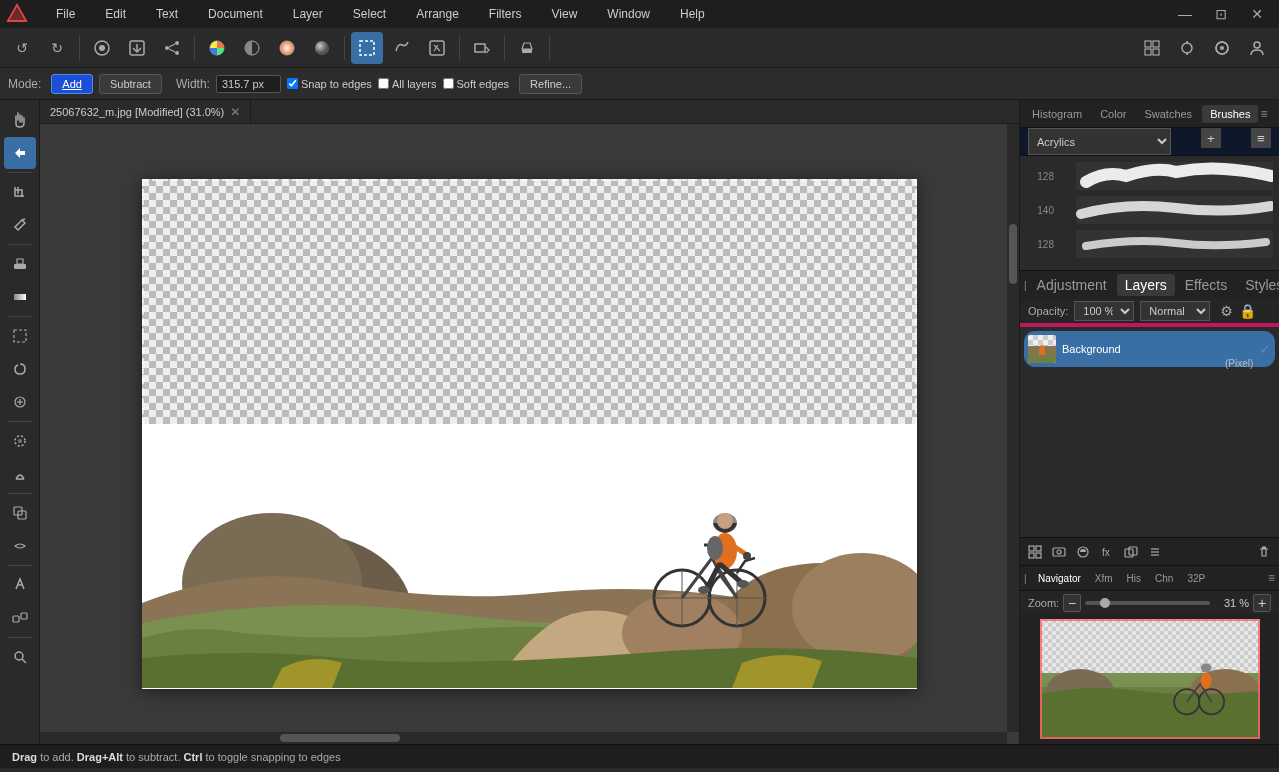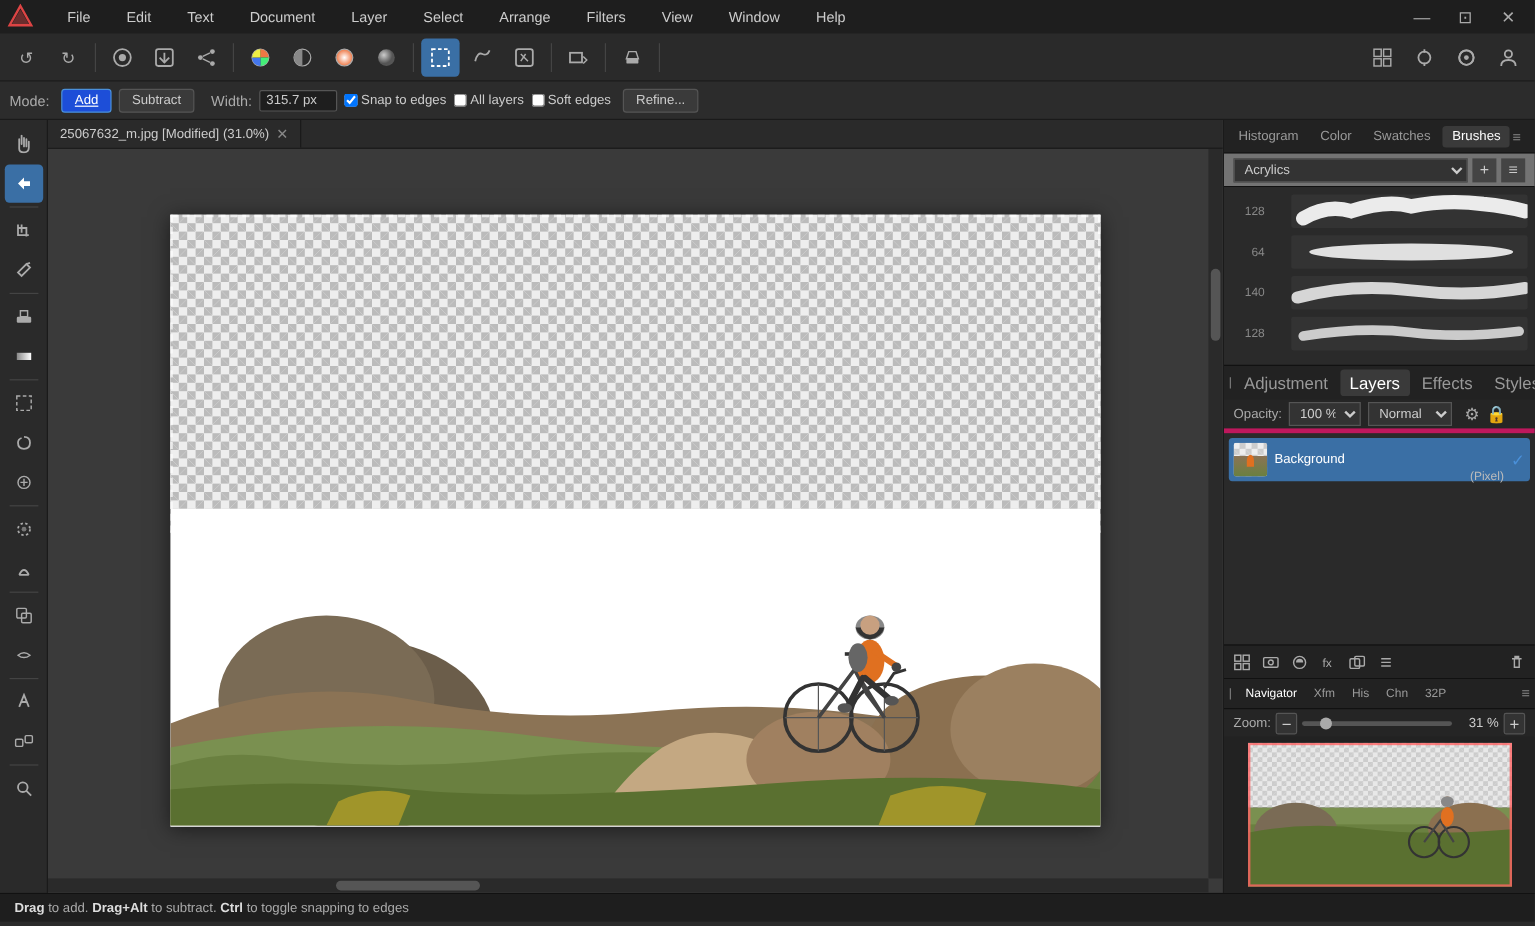--- a/index.html
+++ b/index.html
@@ -56,42 +56,42 @@
     #rightpanel { width: 260px; background: #2a2a2a; border-left: 1px solid #1a1a1a; display: flex; flex-direction: column; }
 
     
     #brushes-panel { flex: 0 0 auto; }
     #brushes-tabs { display: flex; align-items: center; height: 28px; background: #222; border-bottom: 1px solid #111; padding: 0 4px; gap: 2px; }
     .rpanel-tab { padding: 3px 8px; font-size: 11px; color: #999; cursor: pointer; border-radius: 3px; }
     .rpanel-tab.active { color: #fff; background: #3a3a3a; }
     .panel-menu-btn { margin-left: auto; width: 16px; height: 16px; color: #888; cursor: pointer; display: flex; align-items: center; }
 
     
-    #brush-category { display: flex; align-items: center; height: 28px; background: #737373; border-bottom: 1px solid #111; padding: 0 8px; }
+    #brush-category { display: flex; height: 28px; background: #0f172a; border-bottom: 1px solid #111; padding: 0 8px; gap: 26px; }
     .brush-category-select { flex: 1; background: #333; border: 1px solid #555; color: #ccc; font-size: 11px; padding: 2px 4px; }
     .brush-category-btn { width: 20px; height: 20px; background: #444; border: none; color: #ccc; cursor: pointer; display: flex; align-items: center; justify-content: center; margin-left: 4px; }
 
     
     #brush-list { padding: 6px 6px; background: #2a2a2a; }
     .brush-row { display: flex; align-items: center; margin-bottom: 6px; gap: 22px; }
     .brush-size-label { width: 28px; color: #888; font-size: 10px; text-align: right; }
     .brush-preview { flex: 1; height: 28px; background: #333; border-radius: 2px; position: relative; overflow: hidden; }
 
     
     #layers-section { flex: 1; display: flex; flex-direction: column; border-top: 1px solid #111; }
     #layers-tabs { display: flex; align-items: center; height: 28px; background: #222; padding: 0 4px; gap: 2px; }
     .layers-tab { padding: 3px 8px; font-size: 14px; color: #999; cursor: pointer; }
     .layers-tab.active { color: #fff; background: #3a3a3a; border-radius: 3px; }
     #layers-controls { display: flex; align-items: center; height: 28px; background: #252525; border-bottom: 4px solid #be185d; padding: 0 8px; gap: 6px; }
     .opacity-label { color: #aaa; font-size: 11px; }
     .opacity-select { background: #333; border: 1px solid #555; color: #ccc; font-size: 11px; padding: 2px 4px; width: 60px; }
     .blend-select { background: #333; border: 1px solid #555; color: #ccc; font-size: 11px; padding: 2px 4px; width: 70px; }
     #layers-list { flex: 1; padding: 4px; overflow-y: auto; }
     .layer-item { display: flex; align-items: center; height: 36px; padding: 2px 4px; border-radius: 3px; cursor: pointer; gap: 6px; }
-    .layer-item.selected { background: #3a6fa5; }
+    .layer-item.selected { background: #3a6fa5; border-radius: 11px; }
     .layer-thumb { width: 28px; height: 28px; background: #555; border-radius: 2px; overflow: hidden; flex-shrink: 0; }
     .layer-name { flex: 1; font-size: 11px; color: #fff; }
     .layer-type { font-size: 10px; color: #bbb; margin-top: 28px; }
     .layer-check { color: #4a90d9; font-size: 14px; }
 
     #layers-toolbar { display: flex; align-items: center; height: 28px; background: #222; border-top: 1px solid #111; padding: 0 4px; gap: 2px; }
     .ltbar-btn { width: 22px; height: 22px; background: transparent; border: none; color: #5eead4; cursor: pointer; display: flex; align-items: center; justify-content: center; font-size: 14px; border-radius: 3px; }
 
     
     #nav-section { flex: 0 0 auto; border-top: 1px solid #111; }
@@ -513,28 +513,20 @@
 
         <div class="brush-row">
           <span class="brush-size-label">128</span>
           <div class="brush-preview">
             <svg width="200" height="28" viewBox="0 0 200 28">
               <path d="M10,20 Q30,8 50,14 Q80,4 100,10 Q130,4 160,8 Q180,10 195,14" fill="none" stroke="white" stroke-width="12" stroke-linecap="round" opacity="0.9"></path>
             </svg>
           </div>
         </div>
 
-        <div class="brush-row">
-          <span class="brush-size-label">64</span>
-          <div class="brush-preview">
-            <svg width="200" height="28" viewBox="0 0 200 28">
-              <ellipse cx="100" cy="14" rx="85" ry="7" fill="white" opacity="0.85"></ellipse>
-            </svg>
-          </div>
-        </div>
 
         <div class="brush-row">
           <span class="brush-size-label">140</span>
           <div class="brush-preview">
             <svg width="200" height="28" viewBox="0 0 200 28">
               <path d="M5,18 Q50,6 100,12 Q150,18 195,10" fill="none" stroke="white" stroke-width="10" stroke-linecap="round" opacity="0.8"></path>
             </svg>
           </div>
         </div>
 

